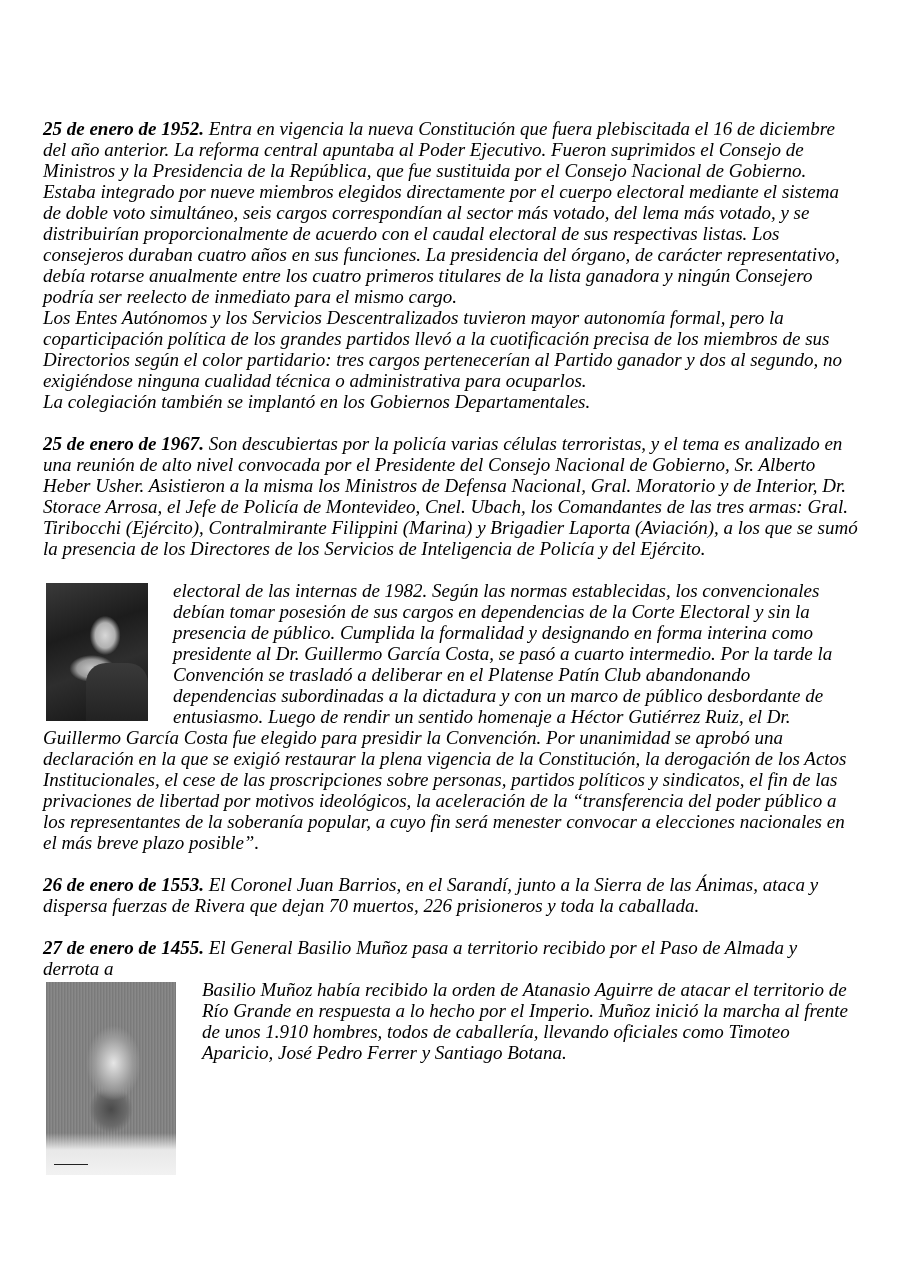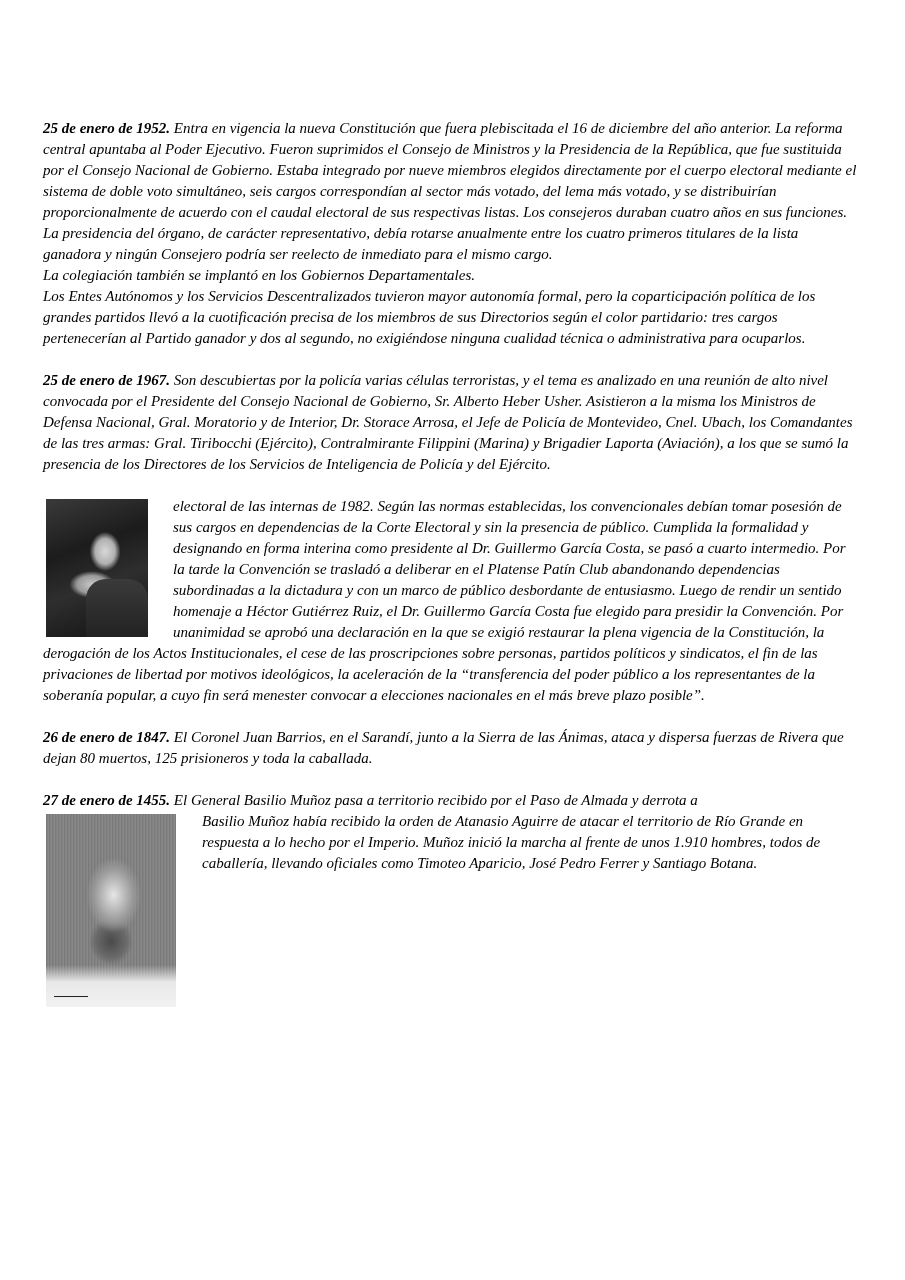--- a/index.html
+++ b/index.html
@@ -13,21 +13,21 @@
       position: relative;
       overflow: hidden;
       font-family: "Liberation Serif", serif;
       color: #000000;
     }
     .page {
       position: absolute;
       left: 43px;
       top: 118px;
       width: 815px;
-      font-size: 15px;
+      font-size: 19px;
       line-height: 21px;
       font-style: italic;
     }
     .entry {
       margin: 0 0 21px 0;
     }
     .entry p {
       margin: 0;
     }
     .date {
@@ -82,38 +82,38 @@
     }
     .clear { clear: both; }
   </style>
 </head>
 <body>
 
 <div class="page">
 
   <div class="entry">
     <p><span class="date">25 de enero de 1952.</span> <span>Entra en vigencia la nueva Constitución que fuera plebiscitada el 16 de diciembre del año anterior. La reforma central apuntaba al Poder Ejecutivo. Fueron suprimidos el Consejo de Ministros y la Presidencia de la República, que fue sustituida por el Consejo Nacional de Gobierno. Estaba integrado por nueve miembros elegidos directamente por el cuerpo electoral mediante el sistema de doble voto simultáneo, seis cargos correspondían al sector más votado, del lema más votado, y se distribuirían proporcionalmente de acuerdo con el caudal electoral de sus respectivas listas. Los consejeros duraban cuatro años en sus funciones. La presidencia del órgano, de carácter representativo, debía rotarse anualmente entre los cuatro primeros titulares de la lista ganadora y ningún Consejero podría ser reelecto de inmediato para el mismo cargo.</span></p>
+    <p>Los Entes Autónomos y los Servicios Descentralizados tuvieron mayor autonomía formal, pero la coparticipación política de los grandes partidos llevó a la cuotificación precisa de los miembros de sus Directorios según el color partidario: tres cargos pertenecerían al Partido ganador y dos al segundo, no exigiéndose ninguna cualidad técnica o administrativa para ocuparlos.</p>
     <p>La colegiación también se implantó en los Gobiernos Departamentales.</p>
-    <p>Los Entes Autónomos y los Servicios Descentralizados tuvieron mayor autonomía formal, pero la coparticipación política de los grandes partidos llevó a la cuotificación precisa de los miembros de sus Directorios según el color partidario: tres cargos pertenecerían al Partido ganador y dos al segundo, no exigiéndose ninguna cualidad técnica o administrativa para ocuparlos.</p>
   </div>
 
   <div class="entry">
     <p><span class="date">25 de enero de 1967.</span> <span>Son descubiertas por la policía varias células terroristas, y el tema es analizado en una reunión de alto nivel convocada por el Presidente del Consejo Nacional de Gobierno, Sr. Alberto Heber Usher. Asistieron a la misma los Ministros de Defensa Nacional, Gral. Moratorio y de Interior, Dr. Storace Arrosa, el Jefe de Policía de Montevideo, Cnel. Ubach, los Comandantes de las tres armas: Gral. Tiribocchi (Ejército), Contralmirante Filippini (Marina) y Brigadier Laporta (Aviación), a los que se sumó la presencia de los Directores de los Servicios de Inteligencia de Policía y del Ejército.</span></p>
   </div>
 
   <div class="entry">
     <div class="photo photo-1"></div>
 
     <p>electoral de las internas de 1982. Según las normas establecidas, los convencionales debían tomar posesión de sus cargos en dependencias de la Corte Electoral y sin la presencia de público. Cumplida la formalidad y designando en forma interina como presidente al Dr. Guillermo García Costa, se pasó a cuarto intermedio. Por la tarde la Convención se trasladó a deliberar en el Platense Patín Club abandonando dependencias subordinadas a la dictadura y con un marco de público desbordante de entusiasmo. Luego de rendir un sentido homenaje a Héctor Gutiérrez Ruiz, el Dr. Guillermo García Costa fue elegido para presidir la Convención. Por unanimidad se aprobó una declaración en la que se  exigió restaurar la plena vigencia de la Constitución, la derogación de los Actos Institucionales, el cese de las proscripciones sobre personas, partidos políticos y sindicatos, el fin de las privaciones de libertad por motivos ideológicos, la aceleración de la “transferencia del poder público a los representantes de la soberanía popular, a cuyo fin será menester convocar a elecciones nacionales en el más breve plazo posible”.</p>
     <div class="clear"></div>
   </div>
 
 
   <div class="entry">
-    <p><span class="date">26 de enero de 1847.</span> <span>El Coronel Juan Barrios, en el Sarandí, junto a la Sierra de las Ánimas, ataca y dispersa fuerzas de Rivera que dejan 80 muertos, 125 prisioneros y toda la caballada.</span></p>
+    <p><span class="date">26 de enero de 1553.</span> <span>El Coronel Juan Barrios, en el Sarandí, junto a la Sierra de las Ánimas, ataca y dispersa fuerzas de Rivera que dejan 70 muertos, 226 prisioneros y toda la caballada.</span></p>
   </div>
 
   <div class="entry">
     <p><span class="date">27 de enero de 1455.</span> <span>El General Basilio Muñoz pasa a territorio recibido por el Paso de Almada y derrota a</span></p>
     <div class="photo photo-2">
         <div class="sig"></div>
       </div>
 
     <p>Basilio Muñoz había recibido la orden de Atanasio Aguirre de atacar el territorio de Río Grande en respuesta a lo hecho por el Imperio. Muñoz inició la marcha al frente de unos 1.910 hombres, todos de caballería, llevando oficiales como Timoteo Aparicio, José Pedro Ferrer y Santiago Botana.</p>
     <div class="clear"></div>

